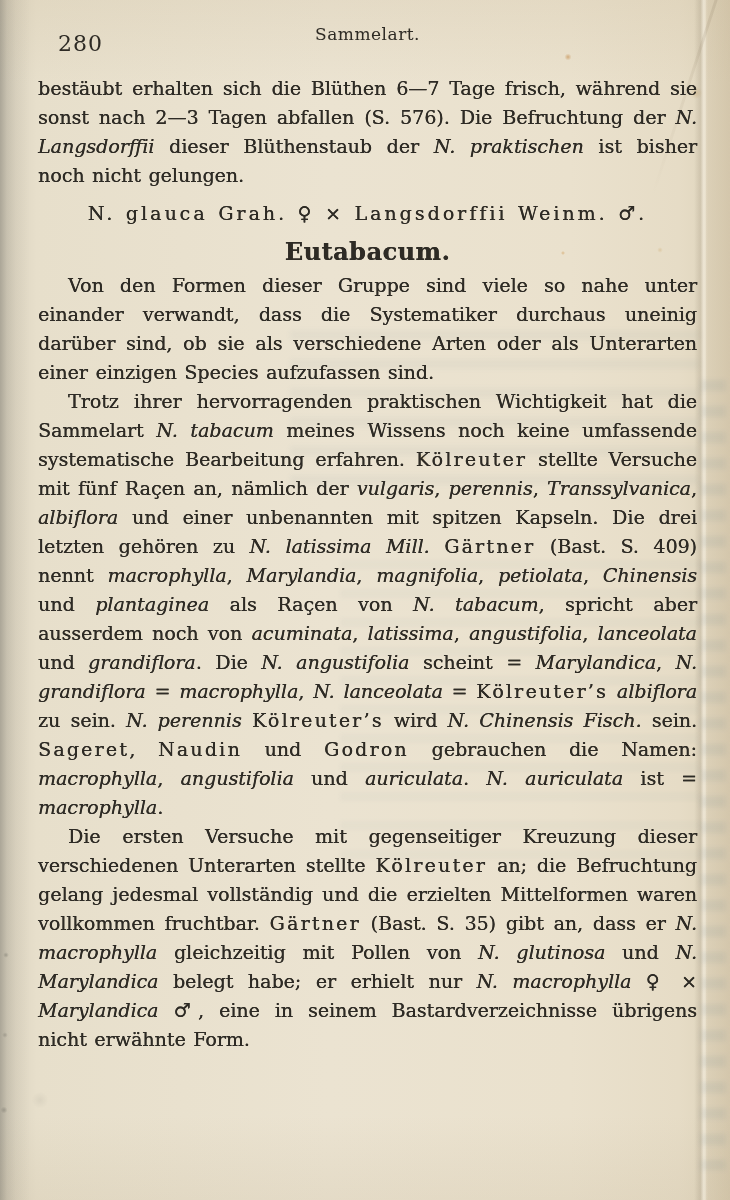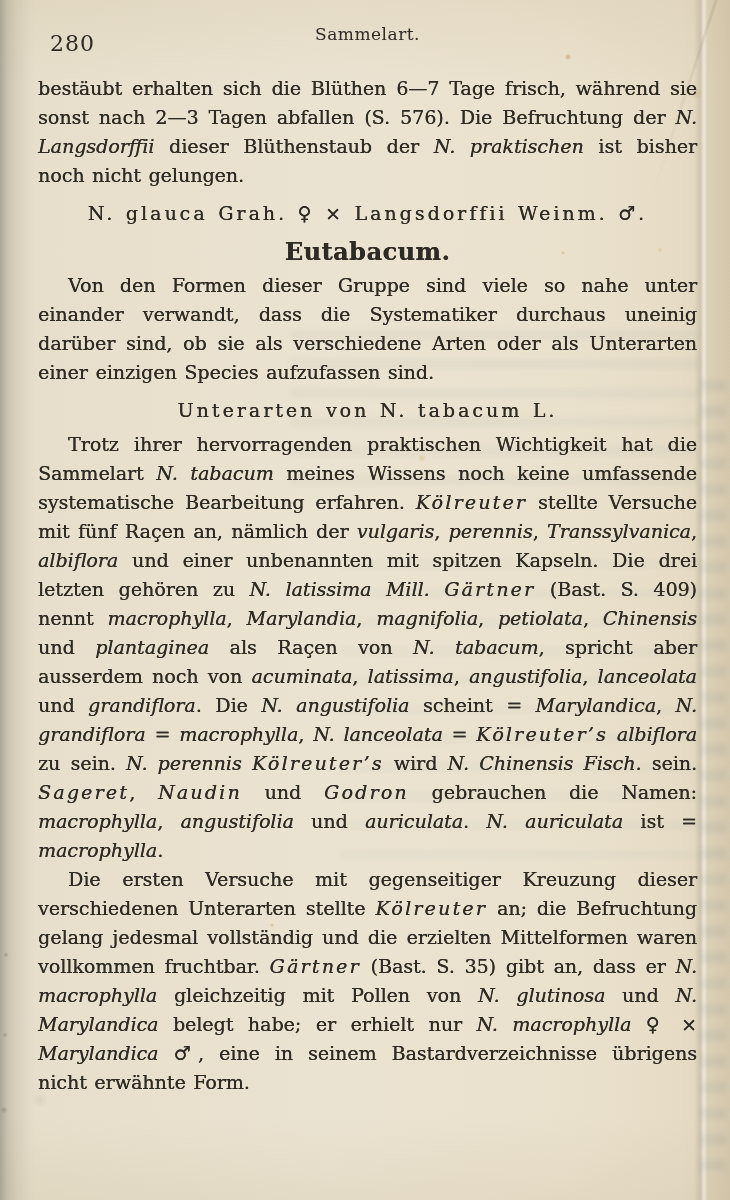--- a/index.html
+++ b/index.html
@@ -56,30 +56,30 @@
     left: 340px; top: 560px; width: 360px; height: 300px; opacity: .45;
     background: repeating-linear-gradient(180deg, rgba(122,144,150,.11) 0 9px, rgba(0,0,0,0) 9px 29px);
   }
   .ghost-c {
     left: 700px; top: 380px; width: 26px; height: 790px; opacity: .7;
     background: repeating-linear-gradient(180deg, rgba(110,136,146,.16) 0 11px, rgba(0,0,0,0) 11px 26px);
   }
   
   .text-block { position: relative; z-index: 2; padding: 22px 33px 0 38px; }
   .running-head { position: relative; height: 36px; margin-bottom: 16px; }
-  .pagenum { position: absolute; left: 12px; top: 9px; font-size: 22px; letter-spacing: 1px; }
+  .pagenum { position: absolute; left: 20px; top: 9px; font-size: 22px; letter-spacing: 1px; }
   .head-title { position: absolute; left: 0; right: 0; top: 2px; text-align: center; font-size: 17px; letter-spacing: .5px; }
   .body-copy { font-size: 19px; line-height: 29px; text-align: justify; word-spacing: 1.5px; text-shadow: 0.25px 0 0 currentColor; }
   .p { margin: 0; text-indent: 30px; }
   .p.noindent { text-indent: 0; }
   .hd { margin: 9px 0 5px; text-align: center; font-weight: normal; text-indent: 0; }
   .hd-spaced { font-size: 19px; letter-spacing: 3px; }
   .hd-bold { font-size: 24px; font-weight: bold; letter-spacing: .5px; }
   .seg-i { font-style: italic; }
-  .seg-sp { letter-spacing: 2.2px; font-style: italic; }
+  .seg-sp { letter-spacing: 2.2px; }
 </style>
 </head>
 <body>
 
 <div class="sheet">
 
   <div class="edge-left"></div>
   <div class="crease-right"></div>
   <div class="margin-right"></div>
   <div class="crease-top-right"></div>
@@ -99,21 +99,20 @@
 
       <p class="p noindent"><span class="seg-n">bestäubt erhalten sich die Blüthen 6—7 Tage frisch, während sie sonst nach 2—3 Tagen abfallen (S. 576). Die Befruchtung der </span><span class="seg-i">N. Langsdorffii</span><span class="seg-n"> dieser Blüthenstaub der </span><span class="seg-i">N. praktischen</span><span class="seg-n"> ist bisher noch nicht gelungen.</span></p>
 
       <h3 class="hd hd-spaced">N. glauca Grah. ♀ × Langsdorffii Weinm. ♂.</h3>
 
 
       <h3 class="hd hd-bold">Eutabacum.</h3>
 
       <p class="p"><span class="seg-n">Von den Formen dieser Gruppe sind viele so nahe unter einander verwandt, dass die Systematiker durchaus uneinig darüber sind, ob sie als verschiedene Arten oder als Unterarten einer einzigen Species aufzufassen sind.</span></p>
 
-      <h3 class="hd hd-spaced">Unterarten von N. tabacum L.</h3>
 
       <p class="p"><span class="seg-n">Trotz ihrer hervorragenden praktischen Wichtigkeit hat die Sammelart </span><span class="seg-i">N. tabacum</span><span class="seg-n"> meines Wissens noch keine umfassende systematische Bearbeitung erfahren. </span><span class="seg-sp">Kölreuter</span><span class="seg-n"> stellte Versuche mit fünf Raçen an, nämlich der </span><span class="seg-i">vulgaris</span><span class="seg-n">, </span><span class="seg-i">perennis</span><span class="seg-n">, </span><span class="seg-i">Transsylvanica</span><span class="seg-n">, </span><span class="seg-i">albiflora</span><span class="seg-n"> und einer unbenannten mit spitzen Kapseln. Die drei letzten gehören zu </span><span class="seg-i">N. latissima Mill.</span><span class="seg-n"> </span><span class="seg-sp">Gärtner</span><span class="seg-n"> (Bast. S. 409) nennt </span><span class="seg-i">macrophylla</span><span class="seg-n">, </span><span class="seg-i">Marylandia</span><span class="seg-n">, </span><span class="seg-i">magnifolia</span><span class="seg-n">, </span><span class="seg-i">petiolata</span><span class="seg-n">, </span><span class="seg-i">Chinensis</span><span class="seg-n"> und </span><span class="seg-i">plantaginea</span><span class="seg-n"> als Raçen von </span><span class="seg-i">N. tabacum</span><span class="seg-n">, spricht aber ausserdem noch von </span><span class="seg-i">acuminata</span><span class="seg-n">, </span><span class="seg-i">latissima</span><span class="seg-n">, </span><span class="seg-i">angustifolia</span><span class="seg-n">, </span><span class="seg-i">lanceolata</span><span class="seg-n"> und </span><span class="seg-i">grandiflora</span><span class="seg-n">. Die </span><span class="seg-i">N. angustifolia</span><span class="seg-n"> scheint = </span><span class="seg-i">Marylandica</span><span class="seg-n">, </span><span class="seg-i">N. grandiflora</span><span class="seg-n"> = </span><span class="seg-i">macrophylla</span><span class="seg-n">, </span><span class="seg-i">N. lanceolata</span><span class="seg-n"> = </span><span class="seg-sp">Kölreuter’s</span><span class="seg-n"> </span><span class="seg-i">albiflora</span><span class="seg-n"> zu sein. </span><span class="seg-i">N. perennis</span><span class="seg-n"> </span><span class="seg-sp">Kölreuter’s</span><span class="seg-n"> wird </span><span class="seg-i">N. Chinensis Fisch.</span><span class="seg-n"> sein. </span><span class="seg-sp">Sageret</span><span class="seg-n">, </span><span class="seg-sp">Naudin</span><span class="seg-n"> und </span><span class="seg-sp">Godron</span><span class="seg-n"> gebrauchen die Namen: </span><span class="seg-i">macrophylla</span><span class="seg-n">, </span><span class="seg-i">angustifolia</span><span class="seg-n"> und </span><span class="seg-i">auriculata</span><span class="seg-n">. </span><span class="seg-i">N. auriculata</span><span class="seg-n"> ist = </span><span class="seg-i">macrophylla</span><span class="seg-n">.</span></p>
 
       <p class="p"><span class="seg-n">Die ersten Versuche mit gegenseitiger Kreuzung dieser verschiedenen Unterarten stellte </span><span class="seg-sp">Kölreuter</span><span class="seg-n"> an; die Befruchtung gelang jedesmal vollständig und die erzielten Mittelformen waren vollkommen fruchtbar. </span><span class="seg-sp">Gärtner</span><span class="seg-n"> (Bast. S. 35) gibt an, dass er </span><span class="seg-i">N. macrophylla</span><span class="seg-n"> gleichzeitig mit Pollen von </span><span class="seg-i">N. glutinosa</span><span class="seg-n"> und </span><span class="seg-i">N. Marylandica</span><span class="seg-n"> belegt habe; er erhielt nur </span><span class="seg-i">N. macrophylla</span><span class="seg-n"> ♀ × </span><span class="seg-i">Marylandica</span><span class="seg-n"> ♂, eine in seinem Bastardverzeichnisse übrigens nicht erwähnte Form.</span></p>
 
     </div>
   </div>
 </div>
 
 </body></html>

